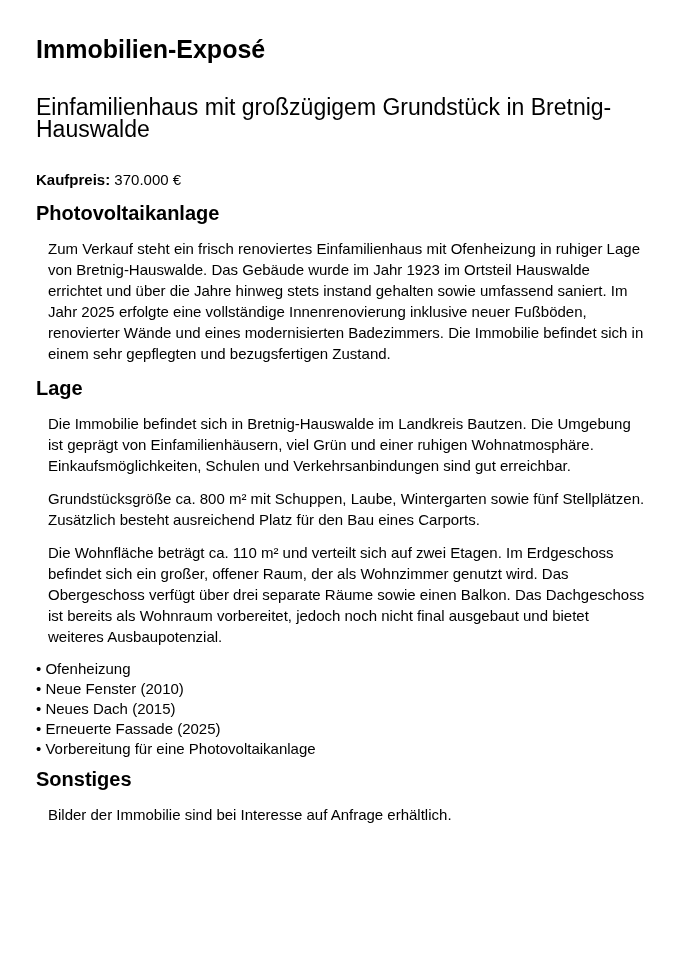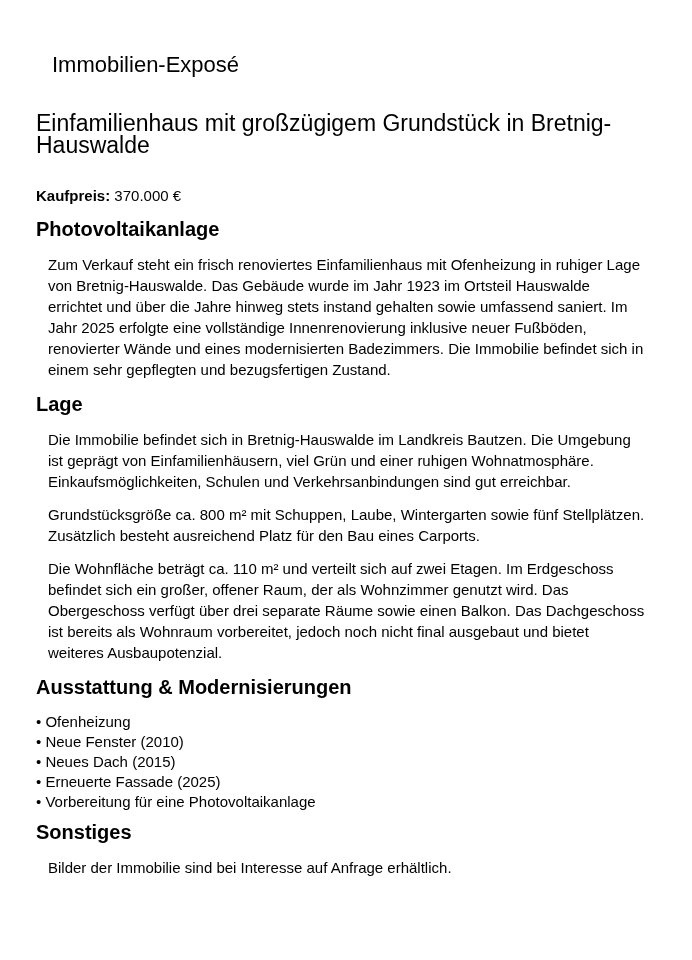--- a/index.html
+++ b/index.html
@@ -9,24 +9,24 @@
     -webkit-font-smoothing: antialiased;
   }
   .page {
     width: 692px;
     min-height: 960px;
     box-sizing: border-box;
     padding: 34px 34px 20px 36px;
     background: #ffffff;
   }
   .doc-title {
-    font-size: 22px;
-    font-weight: 400;
+    font-size: 25px;
+    font-weight: 700;
     line-height: 30px;
-    margin: 16px;
+    margin: 0;
   }
   .doc-subtitle {
     font-size: 23px;
     font-weight: 400;
     line-height: 22px;
     margin: 32px 0 0 0;
   }
   .price-line {
     font-size: 15px;
     line-height: 19px;
@@ -81,21 +81,20 @@
 
   <section>
     <p class="body-text">Grundstücksgröße ca. 800 m² mit Schuppen, Laube, Wintergarten sowie fünf Stellplätzen. Zusätzlich besteht ausreichend Platz für den Bau eines Carports.</p>
   </section>
 
   <section>
     <p class="body-text">Die Wohnfläche beträgt ca. 110 m² und verteilt sich auf zwei Etagen. Im Erdgeschoss befindet sich ein großer, offener Raum, der als Wohnzimmer genutzt wird. Das Obergeschoss verfügt über drei separate Räume sowie einen Balkon. Das Dachgeschoss ist bereits als Wohnraum vorbereitet, jedoch noch nicht final ausgebaut und bietet weiteres Ausbaupotenzial.</p>
   </section>
 
   <section>
-    <h2 class="section-heading">Ausstattung &amp; Modernisierungen</h2>
     <ul class="feature-list">
       <li>Ofenheizung</li>
       <li>Neue Fenster (2010)</li>
       <li>Neues Dach (2015)</li>
       <li>Erneuerte Fassade (2025)</li>
       <li>Vorbereitung für eine Photovoltaikanlage</li>
     </ul>
   </section>
 
   <section>

